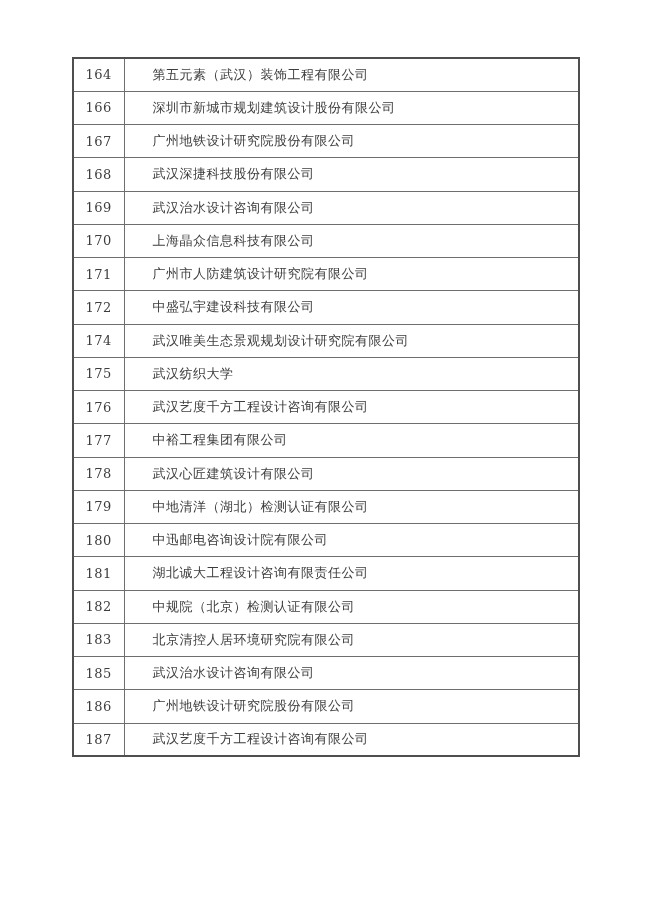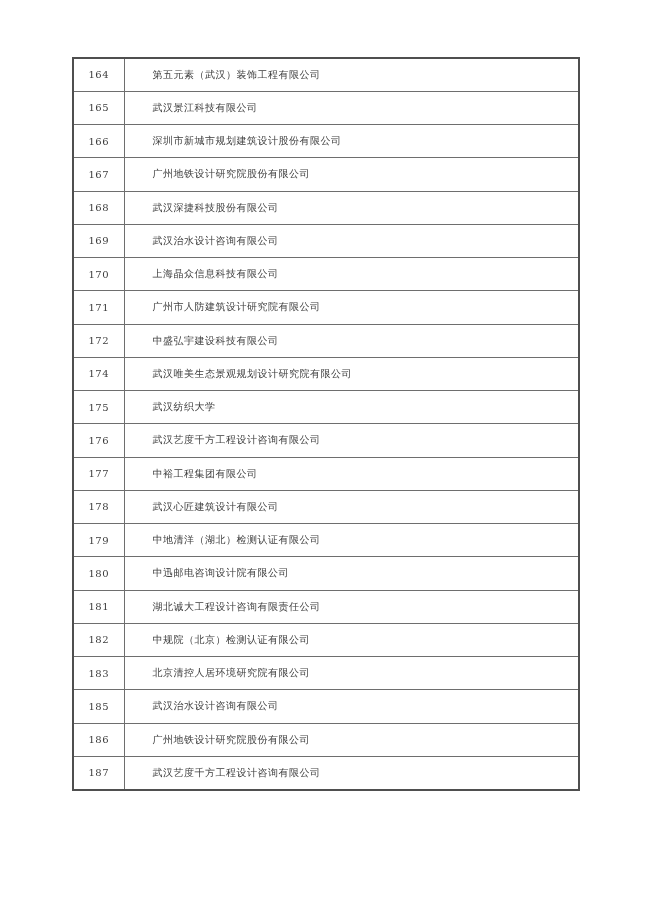--- a/index.html
+++ b/index.html
@@ -28,21 +28,21 @@
     top: 57px;
     width: 508px;
     border-collapse: collapse;
     table-layout: fixed;
     border: 2px solid var(--outer-border);
   }
   col.c-index { width: 51px; }
   table.company-table td {
     border: 1px solid var(--inner-border);
     height: 33.25px;
-    font-size: 10px;
+    font-size: 13px;
     color: var(--text-color);
     vertical-align: middle;
     letter-spacing: 0.5px;
     white-space: nowrap;
     overflow: hidden;
   }
   td.cell-index {
     text-align: center;
     letter-spacing: 0.2px;
   }
@@ -57,24 +57,20 @@
 <div class="page">
   <table class="company-table">
     <colgroup>
       <col class="c-index">
       <col class="c-name">
     </colgroup>
     <tbody>
         <tr>
           <td class="cell-index">164</td>
           <td class="cell-name">第五元素（武汉）装饰工程有限公司</td>
-        </tr>
-        <tr>
-          <td class="cell-index">165</td>
-          <td class="cell-name">武汉景江科技有限公司</td>
         </tr>
         <tr>
           <td class="cell-index">166</td>
           <td class="cell-name">深圳市新城市规划建筑设计股份有限公司</td>
         </tr>
         <tr>
           <td class="cell-index">167</td>
           <td class="cell-name">广州地铁设计研究院股份有限公司</td>
         </tr>
         <tr>

